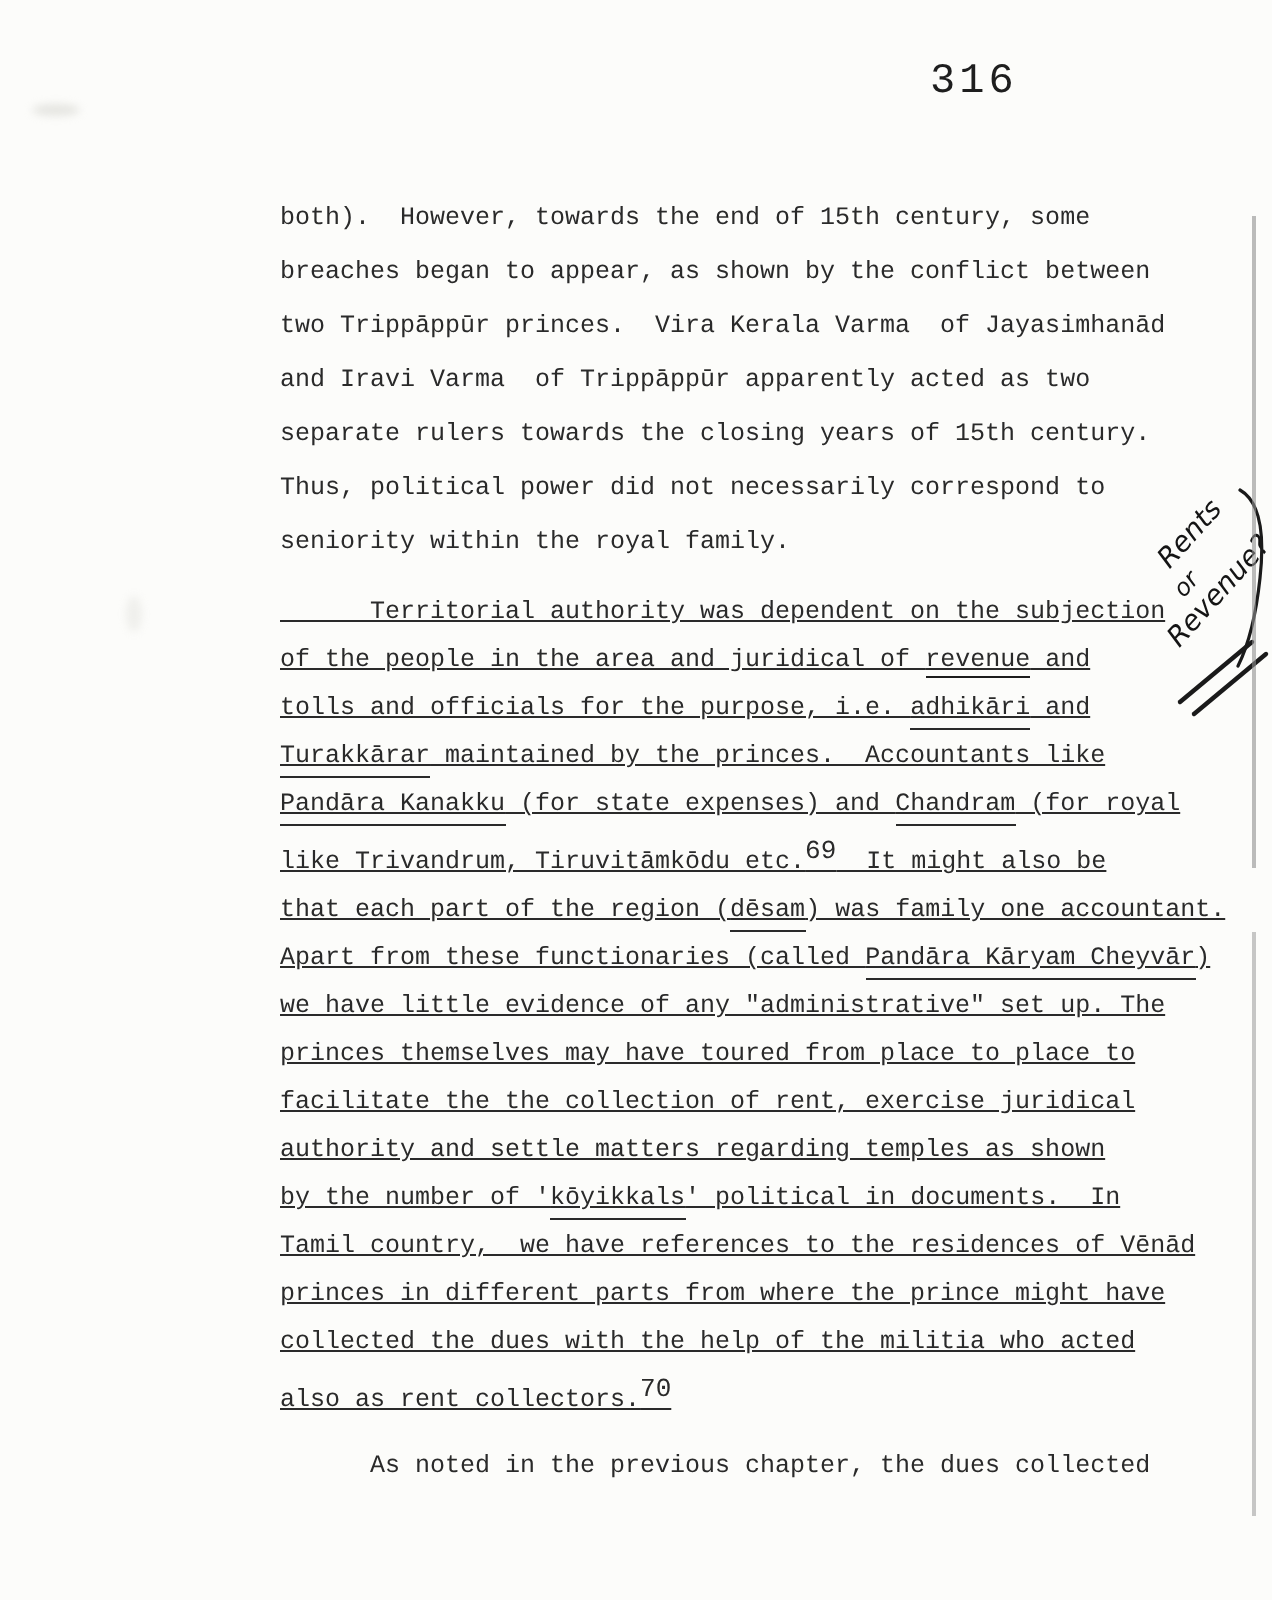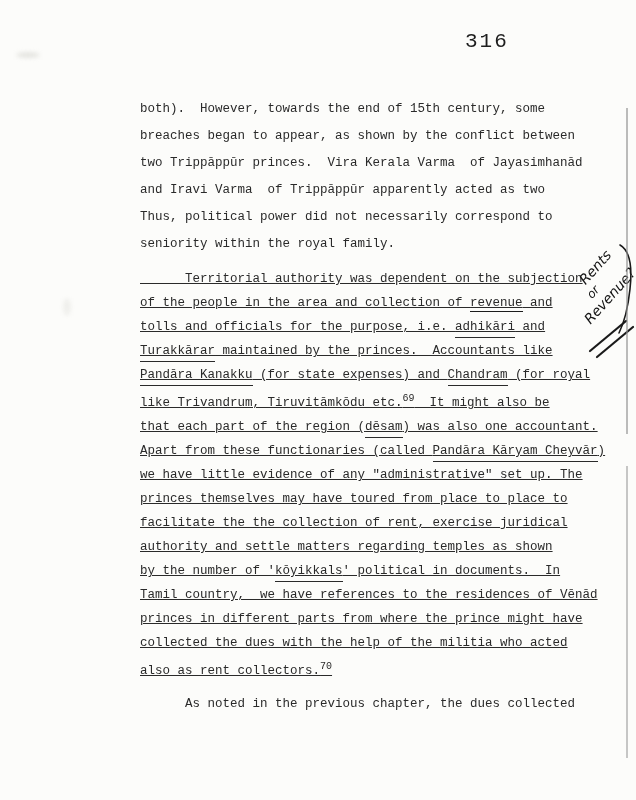--- a/index.html
+++ b/index.html
@@ -25,21 +25,21 @@
     position: absolute;
     left: 140px; top: 80px;
     width: 480px;
     font-size: 12.5px;
     color: #2a2a2a;
   }
   .para { margin: 0; }
   .line { white-space: pre; }
   .u  { border-bottom: 1px solid #2a2a2a; padding-bottom: 3px; }
   .hu { border-bottom: 1.5px solid #1c1c1c; padding-bottom: 1px; }
-  .sup { font-size: 10px; vertical-align: 5px; letter-spacing: 0; }
+  .sup { font-size: 13px; vertical-align: 5px; letter-spacing: 0; }
   .annotation {
     position: absolute;
     left: 562px; top: 258px;
     width: 84px;
     transform: rotate(-48deg);
     font-family: "DejaVu Sans", sans-serif;
     font-style: italic;
     font-size: 14px;
     line-height: 15px;
     color: #141414;
@@ -78,31 +78,32 @@
   <div class="smudge s2"></div>
 
   <div class="page-number">316</div>
 
   <div class="text-block">
       <div class="para" style="line-height: 27px; margin-top: 16px;">
         <div class="line"><span>both).  However, towards the end of 15th century, some</span></div>
         <div class="line"><span>breaches began to appear, as shown by the conflict between</span></div>
         <div class="line"><span>two Trippāppūr princes.  Vira Kerala Varma  of Jayasimhanād</span></div>
         <div class="line"><span>and Iravi Varma  of Trippāppūr apparently acted as two</span></div>
+        <div class="line"><span>separate rulers towards the closing years of 15th century.</span></div>
         <div class="line"><span>Thus, political power did not necessarily correspond to</span></div>
         <div class="line"><span>seniority within the royal family.</span></div>
       </div>
       <div class="para" style="line-height: 24px; margin-top: 9px; text-decoration: underline;">
         <div class="line"><span>      Territorial authority was dependent on the subjection</span></div>
-        <div class="line"><span>of the people in the area and collection of </span><span class="hu">revenue</span><span> and</span></div>
+        <div class="line"><span>of the people in the area and juridical of </span><span class="hu">revenue</span><span> and</span></div>
         <div class="line"><span>tolls and officials for the purpose, i.e. </span><span class="u">adhikāri</span><span> and</span></div>
         <div class="line"><span class="u">Turakkārar</span><span> maintained by the princes.  Accountants like</span></div>
         <div class="line"><span class="u">Pandāra Kanakku</span><span> (for state expenses) and </span><span class="u">Chandram</span><span> (for royal</span></div>
         <div class="line"><span>like Trivandrum, Tiruvitāmkōdu etc.</span><span class="sup">69</span><span>  It might also be</span></div>
-        <div class="line"><span>that each part of the region (</span><span class="u">dēsam</span><span>) was also one accountant.</span></div>
+        <div class="line"><span>that each part of the region (</span><span class="u">dēsam</span><span>) was family one accountant.</span></div>
         <div class="line"><span>Apart from these functionaries (called </span><span class="u">Pandāra Kāryam Cheyvār</span><span>)</span></div>
         <div class="line"><span>we have little evidence of any "administrative" set up. The</span></div>
         <div class="line"><span>princes themselves may have toured from place to place to</span></div>
         <div class="line"><span>facilitate the the collection of rent, exercise juridical</span></div>
         <div class="line"><span>authority and settle matters regarding temples as shown</span></div>
         <div class="line"><span>by the number of '</span><span class="u">kōyikkals</span><span>' political in documents.  In</span></div>
         <div class="line"><span>Tamil country,  we have references to the residences of Vēnād</span></div>
         <div class="line"><span>princes in different parts from where the prince might have</span></div>
         <div class="line"><span>collected the dues with the help of the militia who acted</span></div>
         <div class="line"><span>also as rent collectors.</span><span class="sup">70</span></div>

